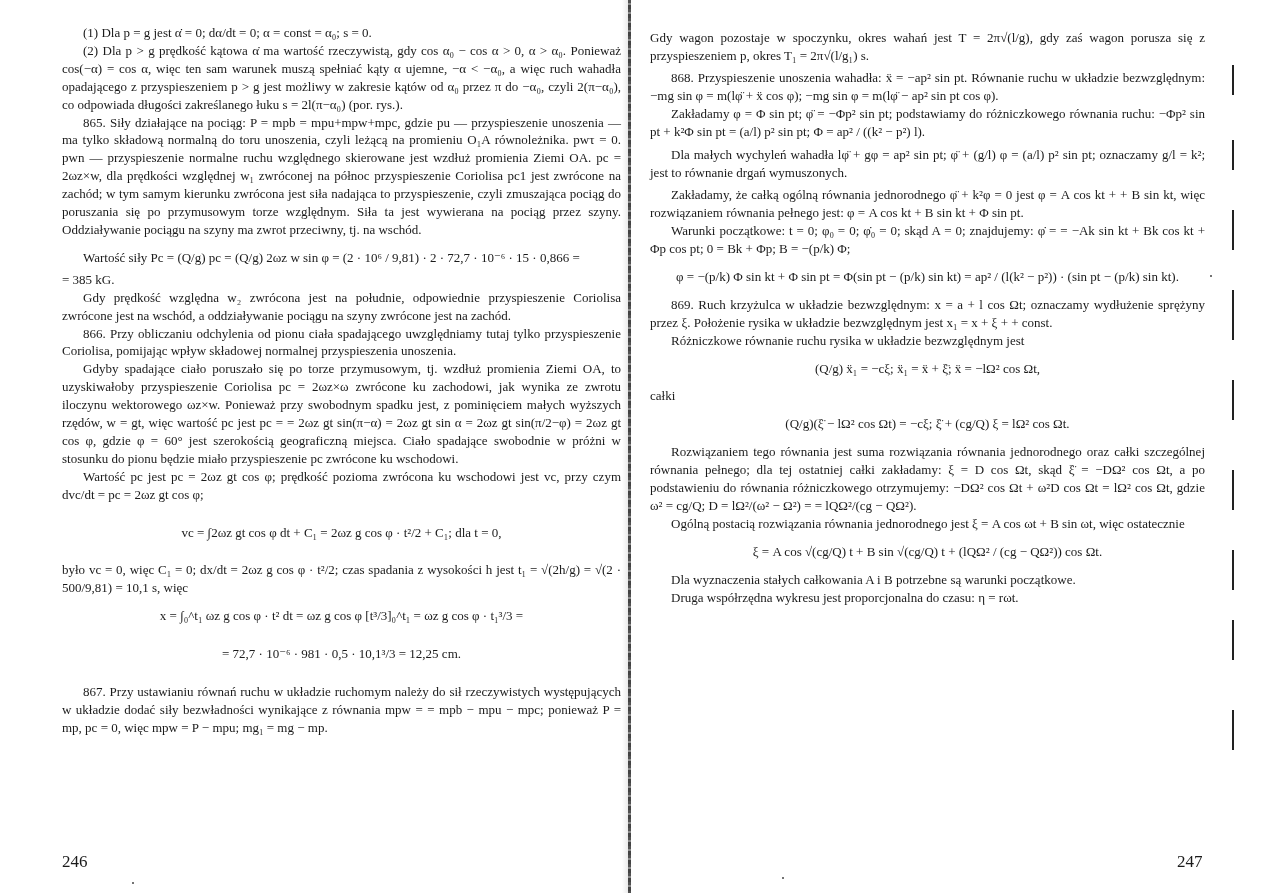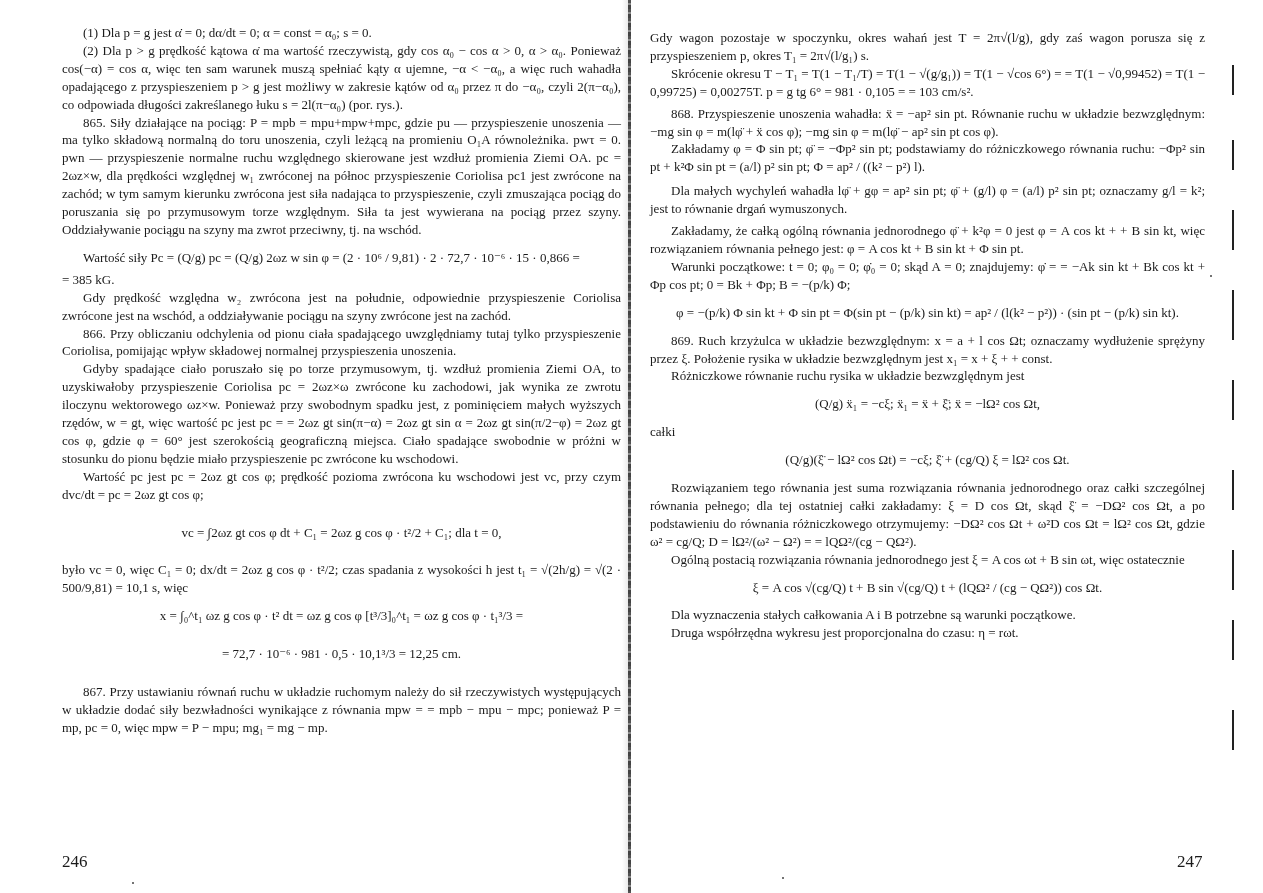--- a/index.html
+++ b/index.html
@@ -53,21 +53,20 @@
   </div>
   <div class="folio">246</div>
 </div>
 
 <div class="gutter-shadow"></div>
 <div class="gutter"></div>
 
 <div class="page page-right">
   <div class="col">
     <p>Gdy wagon pozostaje w spoczynku, okres wahań jest T = 2π√(l/g), gdy zaś wagon porusza się z przyspieszeniem p, okres T₁ = 2π√(l/g₁) s.</p>
-    <p class="ind">Skrócenie okresu  T − T₁ = T(1 − T₁/T) = T(1 − √(g/g₁)) = T(1 − √cos 6°) = = T(1 − √0,99452) = T(1 − 0,99725) = 0,00275T.   p = g tg 6° = 981 · 0,105 = = 103 cm/s².</p>
     <p class="ind" style="margin-top:4px;">868. Przyspieszenie unoszenia wahadła: ẍ = −ap² sin pt. Równanie ruchu w układzie bezwzględnym: −mg sin φ = m(lφ̈ + ẍ cos φ); −mg sin φ = m(lφ̈ − ap² sin pt cos φ).</p>
     <p class="ind">Zakładamy φ = Φ sin pt; φ̈ = −Φp² sin pt; podstawiamy do różniczkowego równania ruchu: −Φp² sin pt + k²Φ sin pt = (a/l) p² sin pt; Φ = ap² / ((k² − p²) l).</p>
     <p class="ind" style="margin-top:6px;">Dla małych wychyleń wahadła lφ̈ + gφ = ap² sin pt; φ̈ + (g/l) φ = (a/l) p² sin pt; oznaczamy g/l = k²; jest to równanie drgań wymuszonych.</p>
     <p class="ind" style="margin-top:4px;">Zakładamy, że całką ogólną równania jednorodnego φ̈ + k²φ = 0 jest φ = A cos kt + + B sin kt, więc rozwiązaniem równania pełnego jest: φ = A cos kt + B sin kt + Φ sin pt.</p>
     <p class="ind">Warunki początkowe: t = 0; φ₀ = 0; φ̇₀ = 0; skąd A = 0; znajdujemy: φ̇ = = −Ak sin kt + Bk cos kt + Φp cos pt; 0 = Bk + Φp; B = −(p/k) Φ;</p>
     <p class="eq eq-tall">φ = −(p/k) Φ sin kt + Φ sin pt = Φ(sin pt − (p/k) sin kt) = ap² / (l(k² − p²)) · (sin pt − (p/k) sin kt).</p>
     <p class="ind">869. Ruch krzyżulca w układzie bezwzględnym: x = a + l cos Ωt; oznaczamy wydłużenie sprężyny przez ξ. Położenie rysika w układzie bezwzględnym jest x₁ = x + ξ + + const.</p>
     <p class="ind">Różniczkowe równanie ruchu rysika w układzie bezwzględnym jest</p>
     <p class="eq eq-tall">(Q/g) ẍ₁ = −cξ;    ẍ₁ = ẍ + ξ̈;    ẍ = −lΩ² cos Ωt,</p>
     <p>całki</p>

